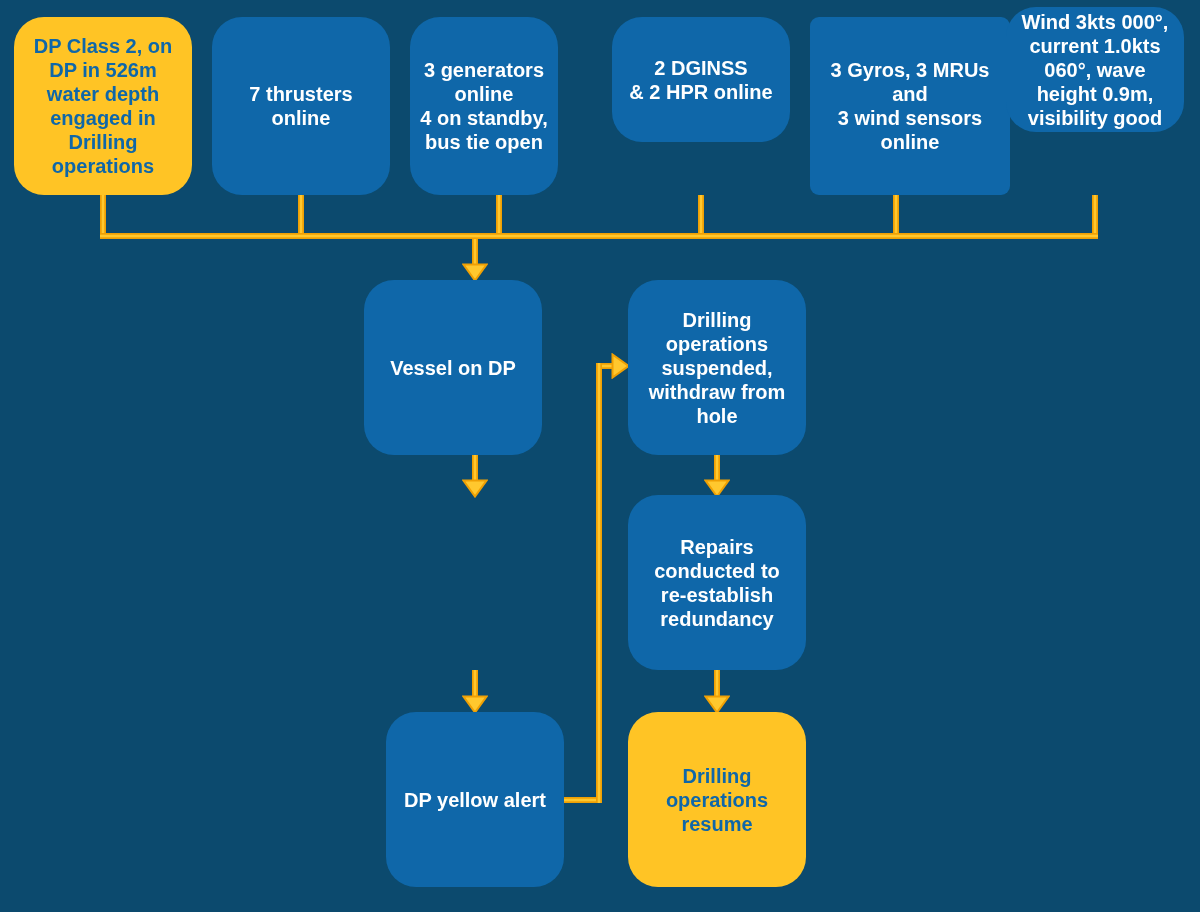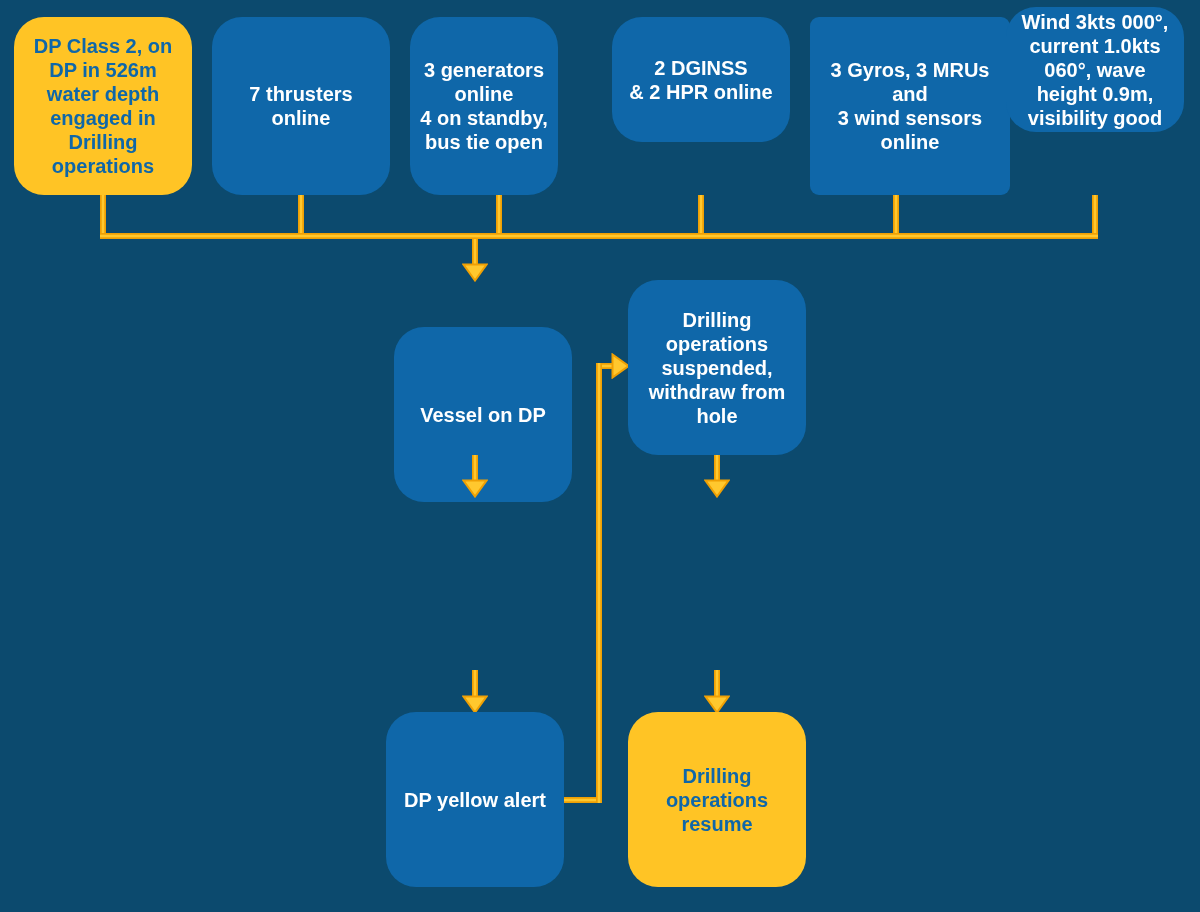--- a/index.html
+++ b/index.html
@@ -72,21 +72,21 @@
   <div class="vline" style="left:893px;  top:195px; height:44px;"></div>
   <div class="vline" style="left:1092px; top:195px; height:44px;"></div>
 
   <div class="hline" style="left:100px; top:233px; width:998px;"></div>
 
   <div class="vline" style="left:472px; top:239px; height:26px;"></div>
   <svg class="head" style="left:462px; top:263px;" width="26" height="19">
     <polygon points="1.5,1.5 24.5,1.5 13,17.5" fill="#FFC82E" stroke="#EFA004" stroke-width="2"></polygon>
   </svg>
 
-  <div class="node blue" style="left:394px; top:280px; width:178px; height:175px;margin-top:47px;">Vessel on DP</div>
+  <div class="node blue" style="left:364px; top:280px; width:178px; height:175px;">Vessel on DP</div>
 
   <div class="vline" style="left:472px; top:455px; height:26px;"></div>
   <svg class="head" style="left:462px; top:479px;" width="26" height="19">
     <polygon points="1.5,1.5 24.5,1.5 13,17.5" fill="#FFC82E" stroke="#EFA004" stroke-width="2"></polygon>
   </svg>
 
 
   <div class="vline" style="left:472px; top:670px; height:28px;"></div>
   <svg class="head" style="left:462px; top:695px;" width="26" height="19">
     <polygon points="1.5,1.5 24.5,1.5 13,17.5" fill="#FFC82E" stroke="#EFA004" stroke-width="2"></polygon>
@@ -105,20 +105,24 @@
 operations
 suspended,
 withdraw from
 hole</div>
 
   <div class="vline" style="left:714px; top:455px; height:26px;"></div>
   <svg class="head" style="left:704px; top:479px;" width="26" height="19">
     <polygon points="1.5,1.5 24.5,1.5 13,17.5" fill="#FFC82E" stroke="#EFA004" stroke-width="2"></polygon>
   </svg>
 
+  <div class="node blue" style="left:628px; top:495px; width:178px; height:175px;">Repairs
+conducted to
+re-establish
+redundancy</div>
 
   <div class="vline" style="left:714px; top:670px; height:28px;"></div>
   <svg class="head" style="left:704px; top:695px;" width="26" height="19">
     <polygon points="1.5,1.5 24.5,1.5 13,17.5" fill="#FFC82E" stroke="#EFA004" stroke-width="2"></polygon>
   </svg>
 
   <div class="node yellow" style="left:628px; top:712px; width:178px; height:175px;">Drilling
 operations
 resume</div>
 

